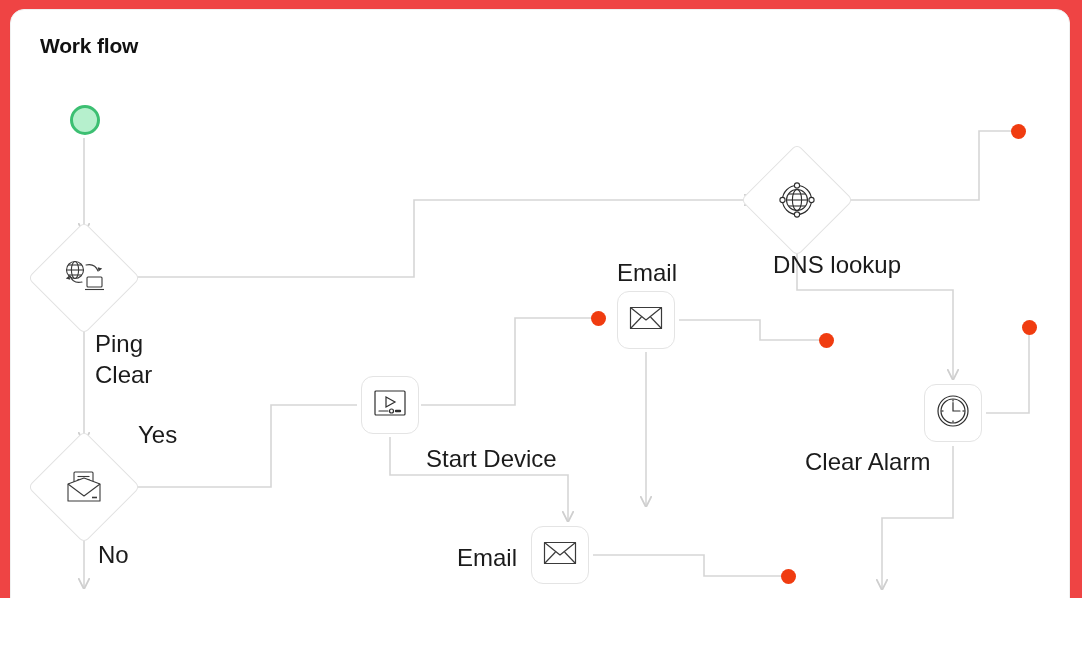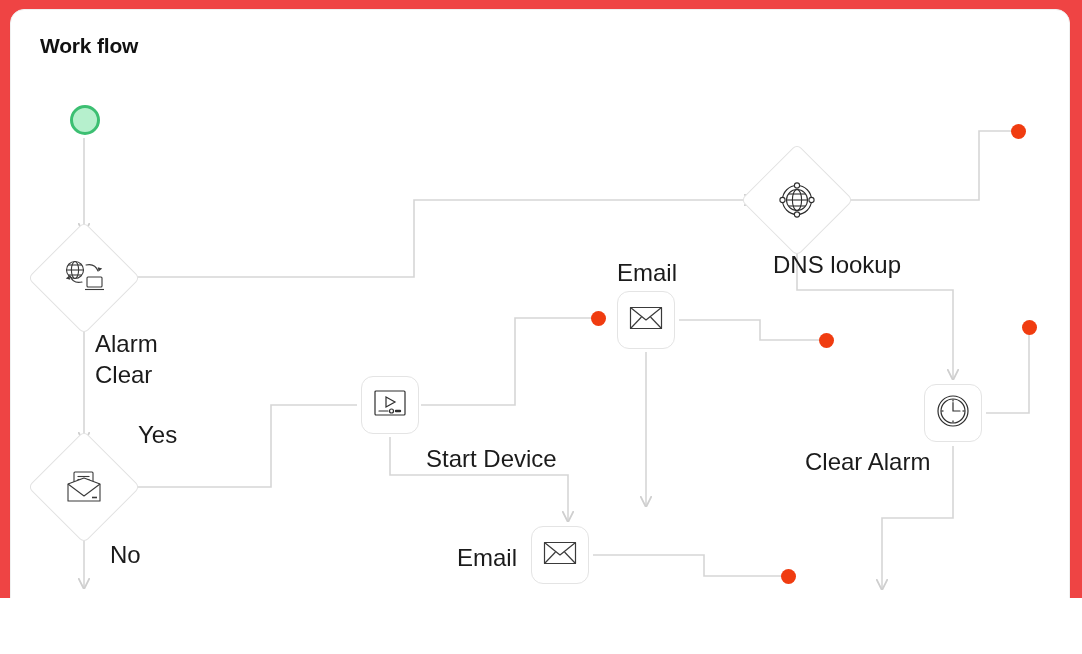--- a/index.html
+++ b/index.html
@@ -174,42 +174,42 @@
           <rect x="25" y="18" width="15" height="10" rx="1"></rect>
           <line x1="23" y1="30.5" x2="42" y2="30.5"></line>
           <path d="M 24 6 q 9 -2 12 6" stroke-linecap="round"></path>
           <path d="M 36.6 12.6 l -0.8 -4.4 l 4.4 1.2 z" fill="#3a3a3a" stroke="none"></path>
           <path d="M 20 23 q -9 2 -12 -6" stroke-linecap="round"></path>
           <path d="M 7.4 16.4 l 0.8 4.4 l -4.4 -1.2 z" fill="#3a3a3a" stroke="none"></path>
         </g>
       </svg>
     </div>
   </div>
-  <div class="label" style="left:95px; top:329px;"><span>Alarm</span><br><span>Clear</span></div>
+  <div class="label" style="left:95px; top:329px;"><span>Ping</span><br><span>Clear</span></div>
 
   <div class="label" style="left:98px; top:420px;margin-left:40px;">Yes</div>
 
   <div class="diamond-wrap" style="left:44px; top:447px;">
     <div class="diamond"></div>
     <div class="diamond-icon">
       <svg width="40" height="34" viewBox="0 0 40 34">
         <g fill="none" stroke="#3a3a3a" stroke-width="1.1" stroke-linejoin="round">
           <rect x="10" y="2" width="19" height="15" rx="1" fill="#ffffff"></rect>
           <line x1="13.5" y1="6.5" x2="25.5" y2="6.5"></line>
           <line x1="13.5" y1="9.5" x2="25.5" y2="9.5"></line>
           <line x1="13.5" y1="12.5" x2="22" y2="12.5"></line>
           <path d="M 4 14 L 20 8 L 36 14 L 36 31 L 4 31 Z" fill="#ffffff"></path>
           <path d="M 4 14 L 20 26 L 36 14"></path>
           <line x1="28" y1="27.5" x2="33" y2="27.5" stroke-width="1.6"></line>
         </g>
       </svg>
     </div>
   </div>
 
-  <div class="label" style="left:98px; top:540px;margin-left:12px;">No</div>
+  <div class="label" style="left:98px; top:540px;">No</div>
 
   <div class="node boxnode" style="left:361px; top:376px;">
     <span>
       <svg width="34" height="28" viewBox="0 0 34 28">
         <g fill="none" stroke="#2e2e2e" stroke-width="1.2">
           <rect x="2" y="2" width="30" height="24" rx="1"></rect>
           <path d="M 13 8 L 22 13 L 13 18 Z"></path>
           <line x1="6" y1="22" x2="15" y2="22" stroke-linecap="round"></line>
           <circle cx="18.5" cy="22" r="2" fill="#ffffff"></circle>
           <line x1="23" y1="22" x2="27" y2="22" stroke-linecap="round" stroke-width="2.4"></line>

